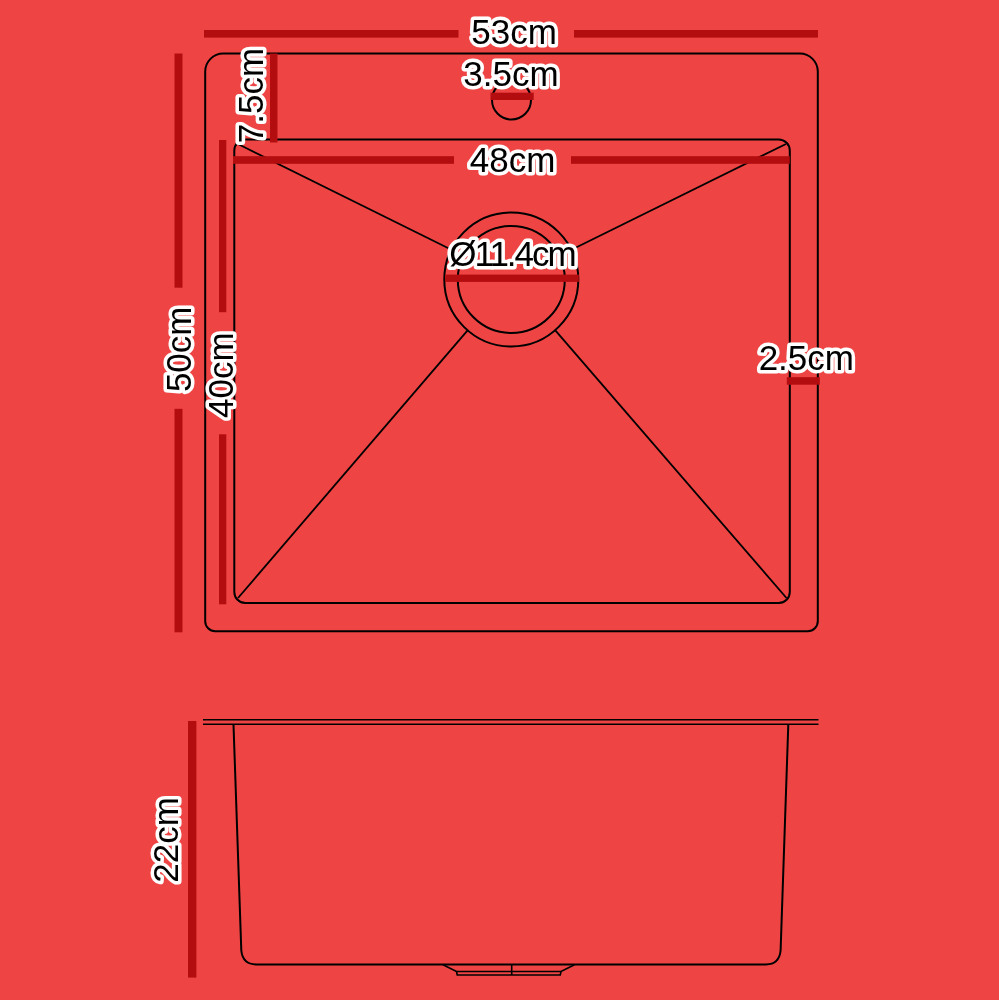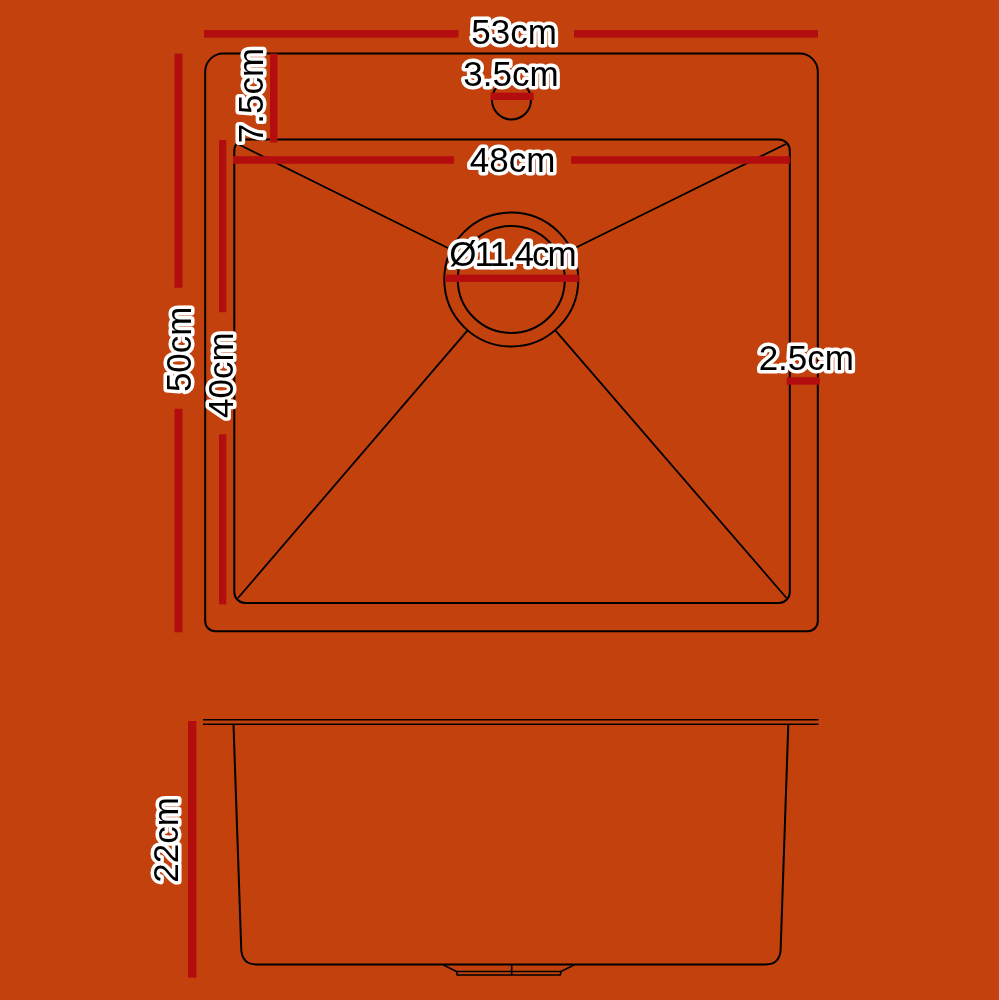--- a/index.html
+++ b/index.html
@@ -1,16 +1,16 @@
 <!DOCTYPE html>
 <html><head>
 <meta charset="utf-8">
 <style>
   html,body{margin:0;padding:0;background:#ffffff;}
-  .wrap{position:relative;width:999px;height:1000px;background:#c2410c;overflow:hidden;}
+  .wrap{position:relative;width:999px;height:1000px;background:#ef4444;overflow:hidden;}
   text{font-family:"Liberation Sans",sans-serif;font-size:35px;fill:#000000;paint-order:stroke fill;stroke:#ffffff;stroke-width:7px;stroke-linejoin:round;}
 </style>
 </head>
 <body>
 <div class="wrap">
 <svg width="999" height="1000" viewBox="0 0 999 1000" xmlns="http://www.w3.org/2000/svg">
 
 <path d="M 223.2,53.6 H 799.8 A 18,18 0 0 1 817.8,71.6 V 621.2 A 10,10 0 0 1 807.8,631.2 H 215.2 A 10,10 0 0 1 205.2,621.2 V 71.6 A 18,18 0 0 1 223.2,53.6 Z" fill="none" stroke="#000" stroke-width="2"></path>
 
 <path d="M 245.3,139.6 H 778.8 A 11,11 0 0 1 789.8,150.6 V 592 A 11,11 0 0 1 778.8,603 H 245.3 A 11,11 0 0 1 234.3,592 V 150.6 A 11,11 0 0 1 245.3,139.6 Z" fill="none" stroke="#000" stroke-width="2"></path>

